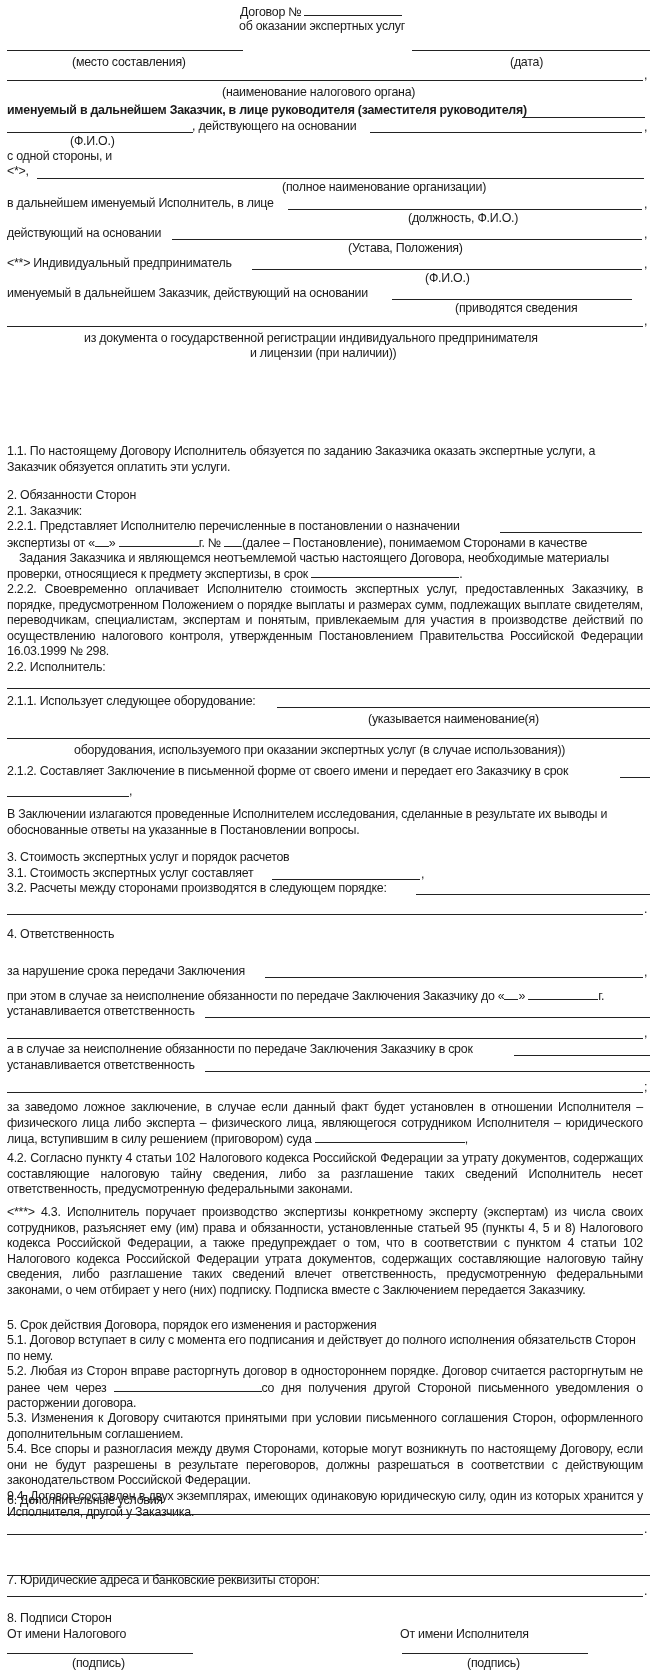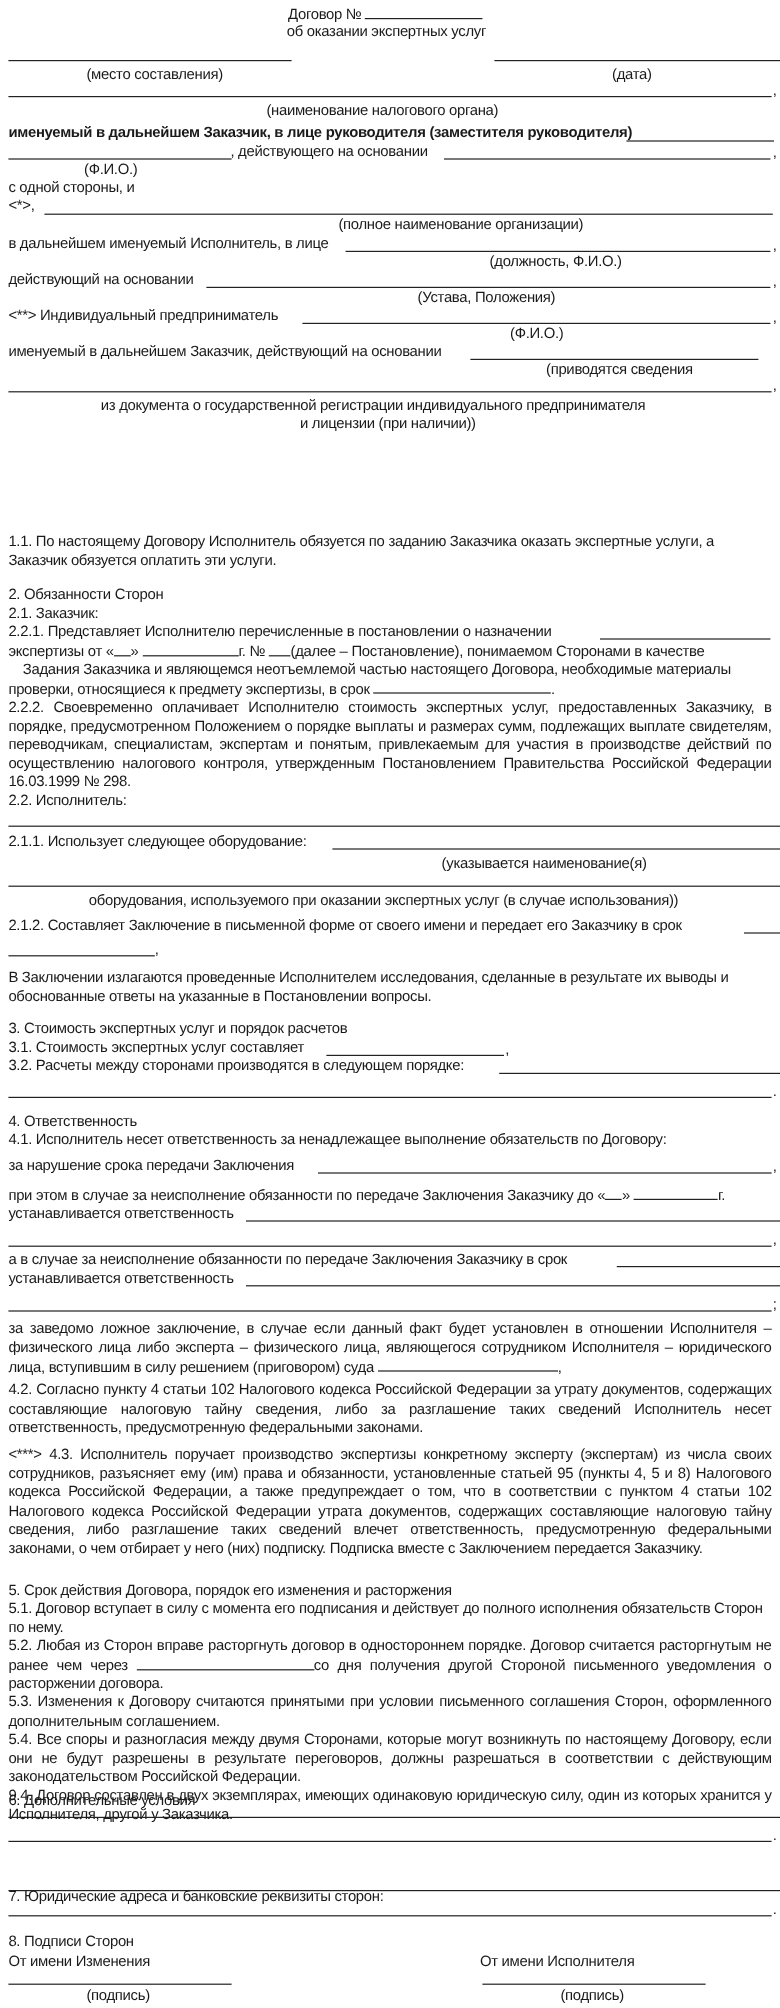--- a/index.html
+++ b/index.html
@@ -107,21 +107,20 @@
   <div class="p" style="top:850px;">3. Стоимость экспертных услуг и порядок расчетов</div>
   <div class="t" style="left:7px; top:866px;">3.1. Стоимость экспертных услуг составляет</div>
   <div class="ln" style="left:272px; top:879px; width:148px;"></div>
   <div class="t" style="left:421px; top:867px;">,</div>
   <div class="t" style="left:7px; top:881px;">3.2. Расчеты между сторонами производятся в следующем порядке:</div>
   <div class="ln" style="left:416px; top:894px; width:234px;"></div>
   <div class="ln" style="left:7px; top:914px; width:636px;"></div>
   <div class="t" style="left:644px; top:902px;">.</div>
 
   <div class="p" style="top:927px;">4. Ответственность</div>
-  <div class="p" style="top:942px;">4.1. Исполнитель несет ответственность за ненадлежащее выполнение обязательств по Договору:</div>
   <div class="t" style="left:7px; top:964px;">за нарушение срока передачи Заключения</div>
   <div class="ln" style="left:265px; top:977px; width:378px;"></div>
   <div class="t" style="left:644px; top:965px;">,</div>
 
   <div class="t" style="left:7px; top:988px;">
     <span>при этом в случае за неисполнение обязанности по передаче Заключения Заказчику до «</span><span class="fill" style="width:14px;"></span><span>»</span>
     <span class="fill" style="width:70px;"></span><span>г.</span>
   </div>
   <div class="t" style="left:7px; top:1004px;">устанавливается ответственность</div>
   <div class="ln" style="left:205px; top:1017px; width:445px;"></div>
@@ -160,19 +159,19 @@
   <div class="ln" style="left:7px; top:1514px; width:643px;"></div>
   <div class="ln" style="left:7px; top:1534px; width:636px;"></div>
   <div class="t" style="left:644px; top:1522px;">.</div>
 
   <div class="t" style="left:7px; top:1573px;text-align:right;">7. Юридические адреса и банковские реквизиты сторон:</div>
   <div class="ln" style="left:7px; top:1575px; width:643px;"></div>
   <div class="ln" style="left:7px; top:1596px; width:636px;"></div>
   <div class="t" style="left:644px; top:1584px;">.</div>
 
   <div class="t" style="left:7px; top:1611px;">8. Подписи Сторон</div>
-  <div class="t" style="left:7px; top:1627px;">От имени Изменения</div>
+  <div class="t" style="left:7px; top:1627px;">От имени Налогового</div>
   <div class="t" style="left:400px; top:1627px;">От имени Исполнителя</div>
   <div class="ln" style="left:7px; top:1653px; width:186px;"></div>
   <div class="ln" style="left:402px; top:1653px; width:186px;"></div>
   <div class="t" style="left:72px; top:1656px;">(подпись)</div>
   <div class="t" style="left:467px; top:1656px;">(подпись)</div>
 </div>
 
 </body></html>

